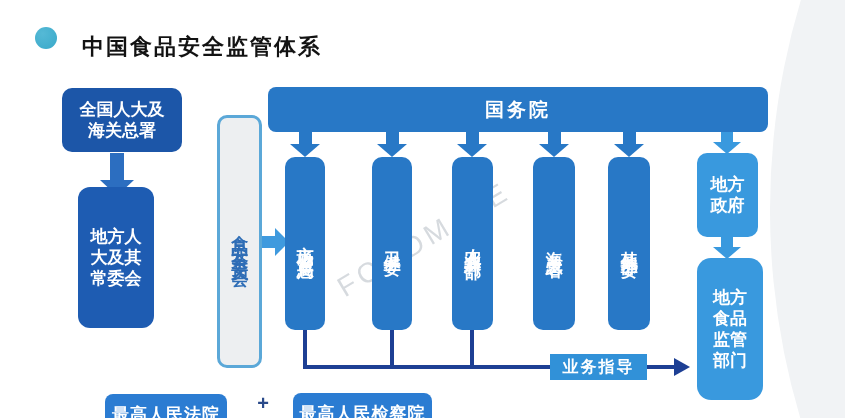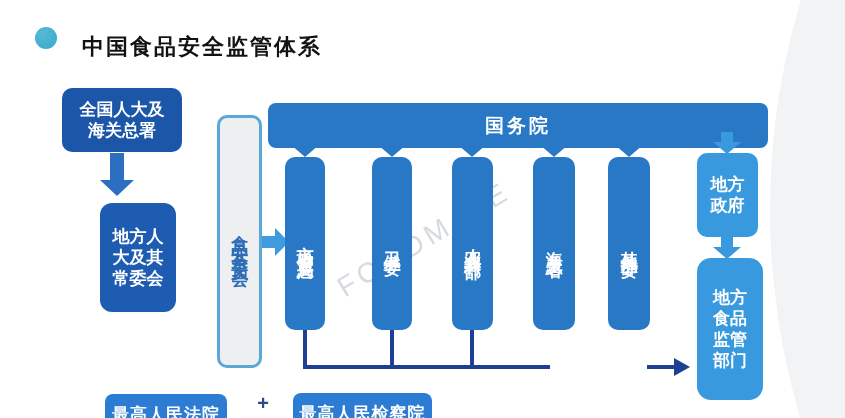--- a/index.html
+++ b/index.html
@@ -36,27 +36,27 @@
        color:#fff; font-weight:bold; text-align:center; line-height:1.25;}
   .pre{white-space:pre-line;}
   .dark   {background:var(--dark-blue);}
   .mdark  {background:var(--mid-dark-blue);}
   .primary{background:var(--primary-blue);}
   .light  {background:var(--light-blue);text-align:center;}
   .bright {background:var(--bright-blue);}
   .vtext{writing-mode:vertical-rl; text-orientation:upright; letter-spacing:.2em;}
   
   .npc-box        {left:62px;  top:88px;  width:120px; height:64px;  border-radius:10px; font-size:17px;}
-  .local-npc-box  {left:78px;  top:203px; width:76px;  height:109px; border-radius:12px; font-size:17px;margin-left:22px;}
+  .local-npc-box  {left:78px;  top:187px; width:76px;  height:141px; border-radius:12px; font-size:17px;}
   .fsc-box{
     left:217px; top:115px; width:45px; height:253px; border-radius:10px;
     background:var(--fsc-fill); border:3px solid var(--fsc-border);
     color:var(--fsc-text); font-size:17px; letter-spacing:.35em; box-sizing:border-box;
   }
-  .council-bar    {left:268px; top:87px;  width:500px; height:45px;  border-radius:8px;  font-size:19px; letter-spacing:3px;margin-top:16px;}
+  .council-bar    {left:268px; top:87px;  width:500px; height:45px;  border-radius:8px;  font-size:19px; letter-spacing:3px;}
   .ministry       {top:157px; height:173px; border-radius:10px; font-size:17px;}
   .local-gov-box  {left:697px; top:153px; width:61px; height:84px;  border-radius:10px; font-size:17px;}
   .local-food-box {left:697px; top:258px; width:66px; height:142px; border-radius:14px; font-size:17px;}
   .guidance-box   {left:550px; top:354px; width:97px; height:26px; background:var(--badge-blue); font-size:16px; letter-spacing:2px;}
   .court-box      {left:105px; top:394px; width:122px; height:42px; border-radius:8px; font-size:17px; letter-spacing:1px;}
   .proc-box       {left:293px; top:393px; width:139px; height:42px; border-radius:8px; font-size:17px; letter-spacing:1px;}
   .plus-sign{
     position:absolute; left:251px; top:392px; width:24px; text-align:center;
     color:#2a4a8a; font-size:20px; font-weight:bold;
   }
@@ -136,20 +136,21 @@
   <div class="box primary ministry vtext" style="left:285px; width:40px;">市场监管总局</div>
   <div class="box primary ministry vtext" style="left:372px; width:40px;">卫健委</div>
   <div class="box primary ministry vtext" style="left:452px; width:41px;">农业农村部</div>
   <div class="box primary ministry vtext" style="left:533px; width:42px;">海关总署</div>
   <div class="box primary ministry vtext" style="left:608px; width:42px;">其他部委</div>
 
   <div class="line" style="left:303px; top:330px; width:4px; height:39px;"></div>
   <div class="line" style="left:390px; top:330px; width:4px; height:39px;"></div>
   <div class="line" style="left:470px; top:330px; width:4px; height:39px;"></div>
   <div class="line" style="left:303px; top:365px; width:247px; height:4px;"></div>
+  <div class="box guidance-box">业务指导</div>
   <div class="line" style="left:647px; top:365px; width:27px; height:4px;"></div>
   <div class="navy-head" style="left:674px; top:358px;"></div>
 
   <div class="box light pre local-gov-box">地方
 政府</div>
   <div class="arrow-down lightblue-arrow" style="left:713px; top:237px;">
       <div class="shaft" style="height:10px;"></div>
       <div class="head"></div>
     </div>
   <div class="box light pre local-food-box">地方

